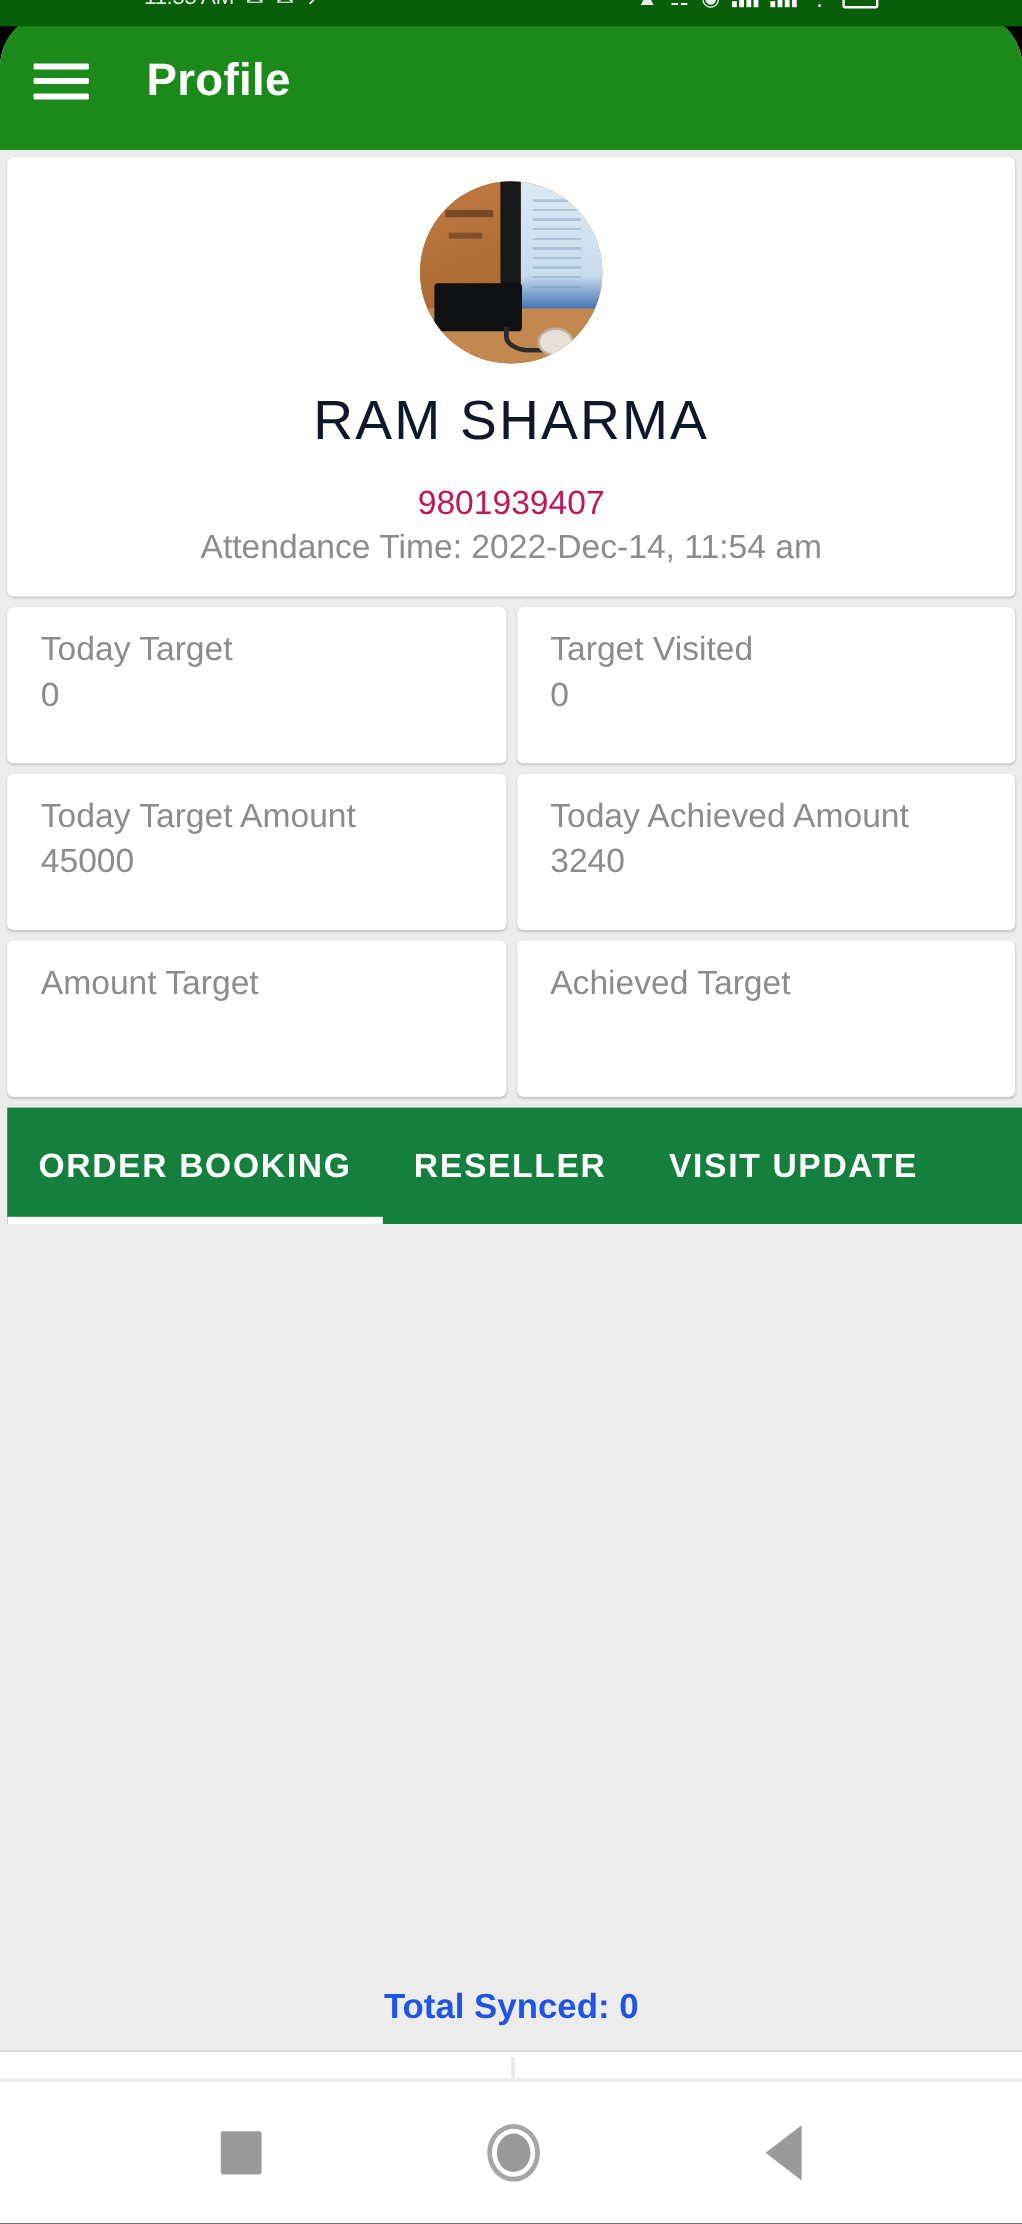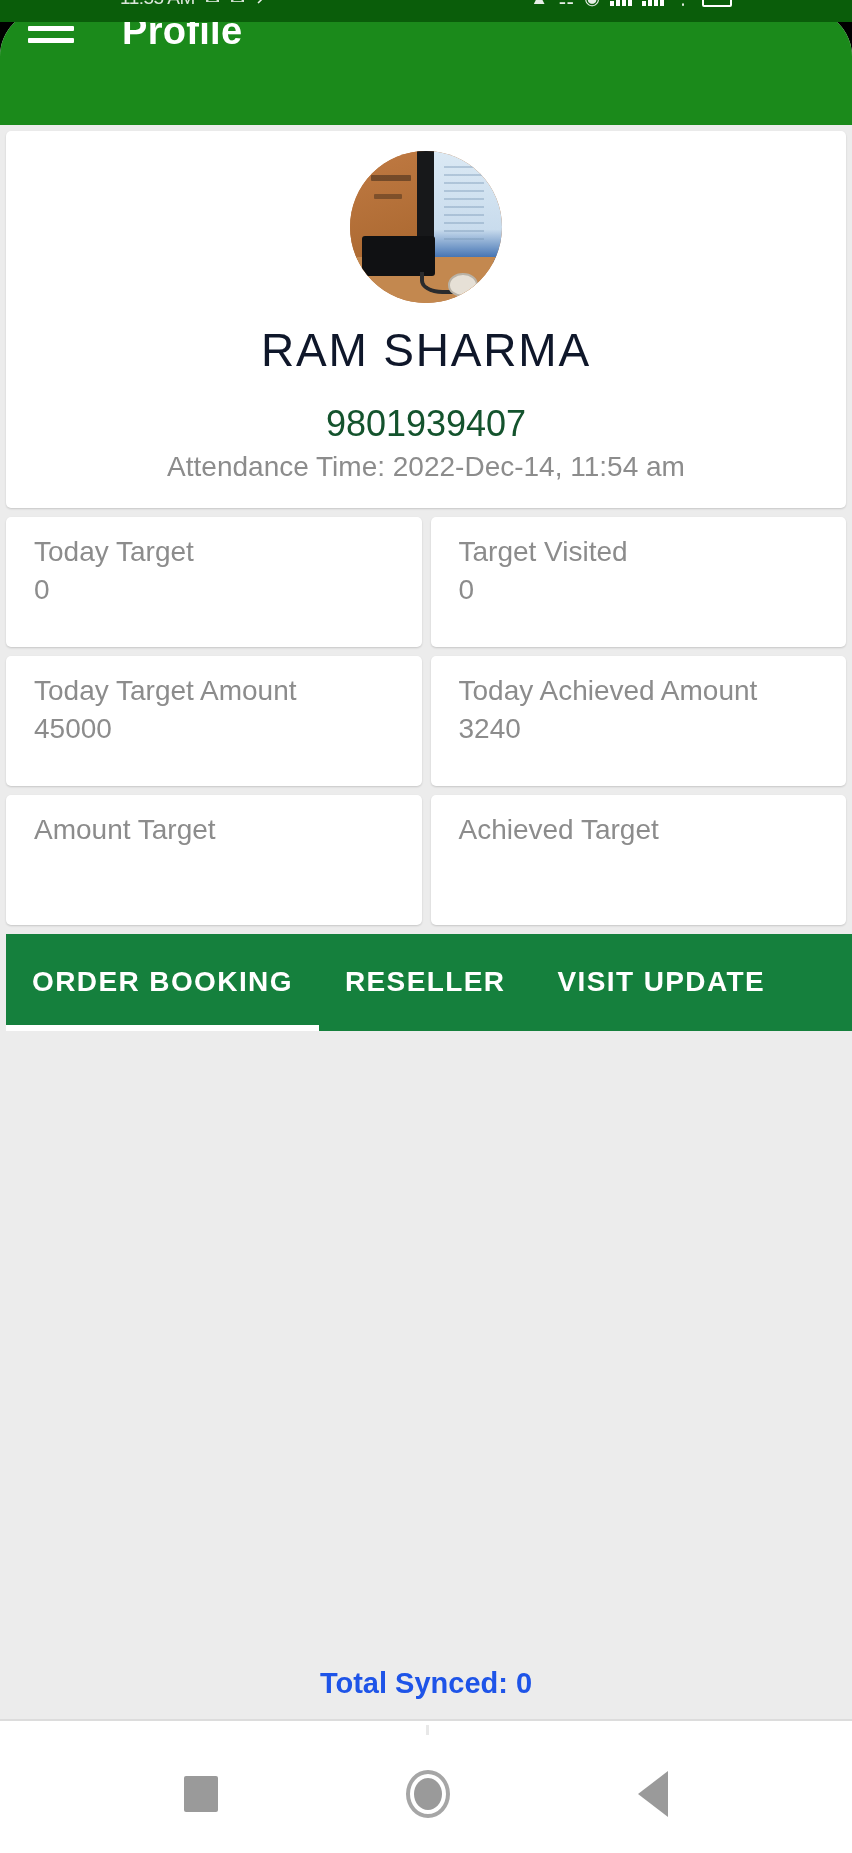--- a/index.html
+++ b/index.html
@@ -106,20 +106,21 @@
     border-top-right-radius: 46px;
     overflow: hidden;
   }
 
   
   .appbar {
     position: relative;
     height: 115px;
     background: #1b8a1b;
     display: flex;
+    align-items: center;
     padding-left: 28px;
     box-sizing: border-box;
   }
   .hamburger {
     width: 46px;
     height: 36px;
     display: flex;
     flex-direction: column;
     justify-content: space-between;
     cursor: pointer;
@@ -265,22 +266,22 @@
   .profile-name {
     margin-top: 22px;
     font-size: 46px;
     color: #0f172a;
     letter-spacing: 1.8px;
     font-weight: normal;
     line-height: 1.1;
   }
   .profile-phone {
     margin-top: 24px;
-    font-size: 36px;
-    color: #14532d;
+    font-size: 28px;
+    color: #be185d;
     line-height: 1.35;
   }
   .profile-attendance {
     font-size: 28px;
     color: #8c8c8c;
     line-height: 1.35;
   }
 
   
   .stat-row {

